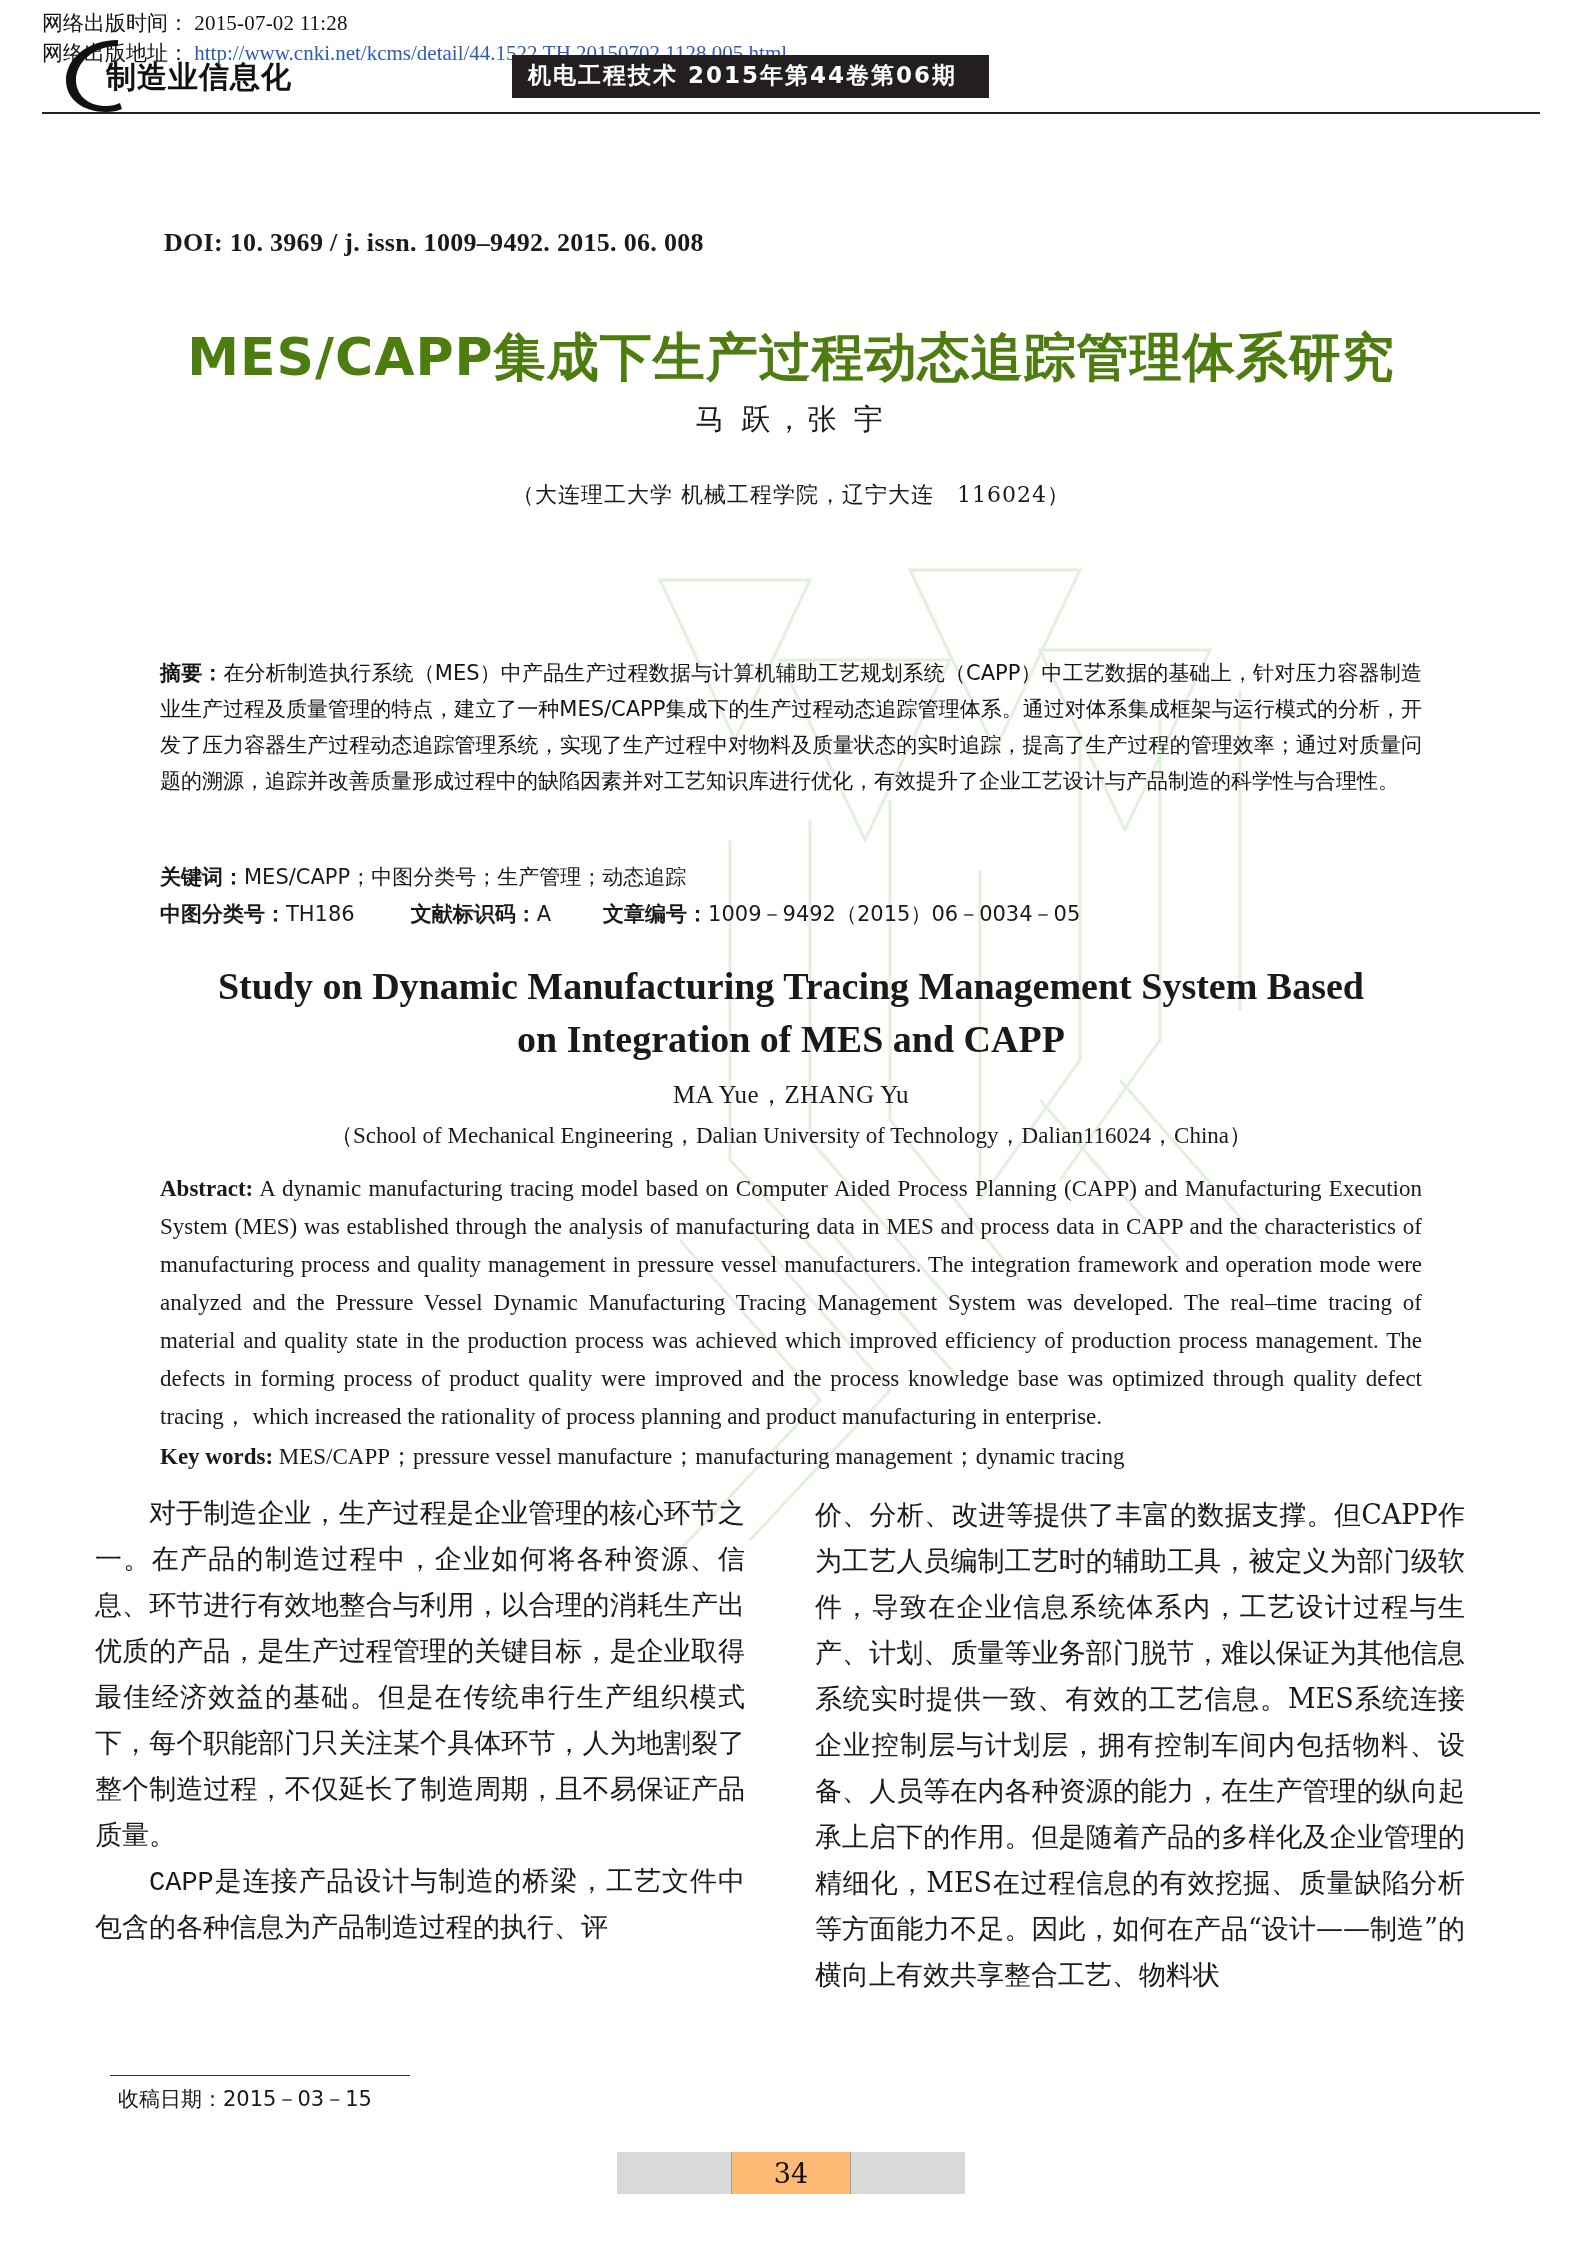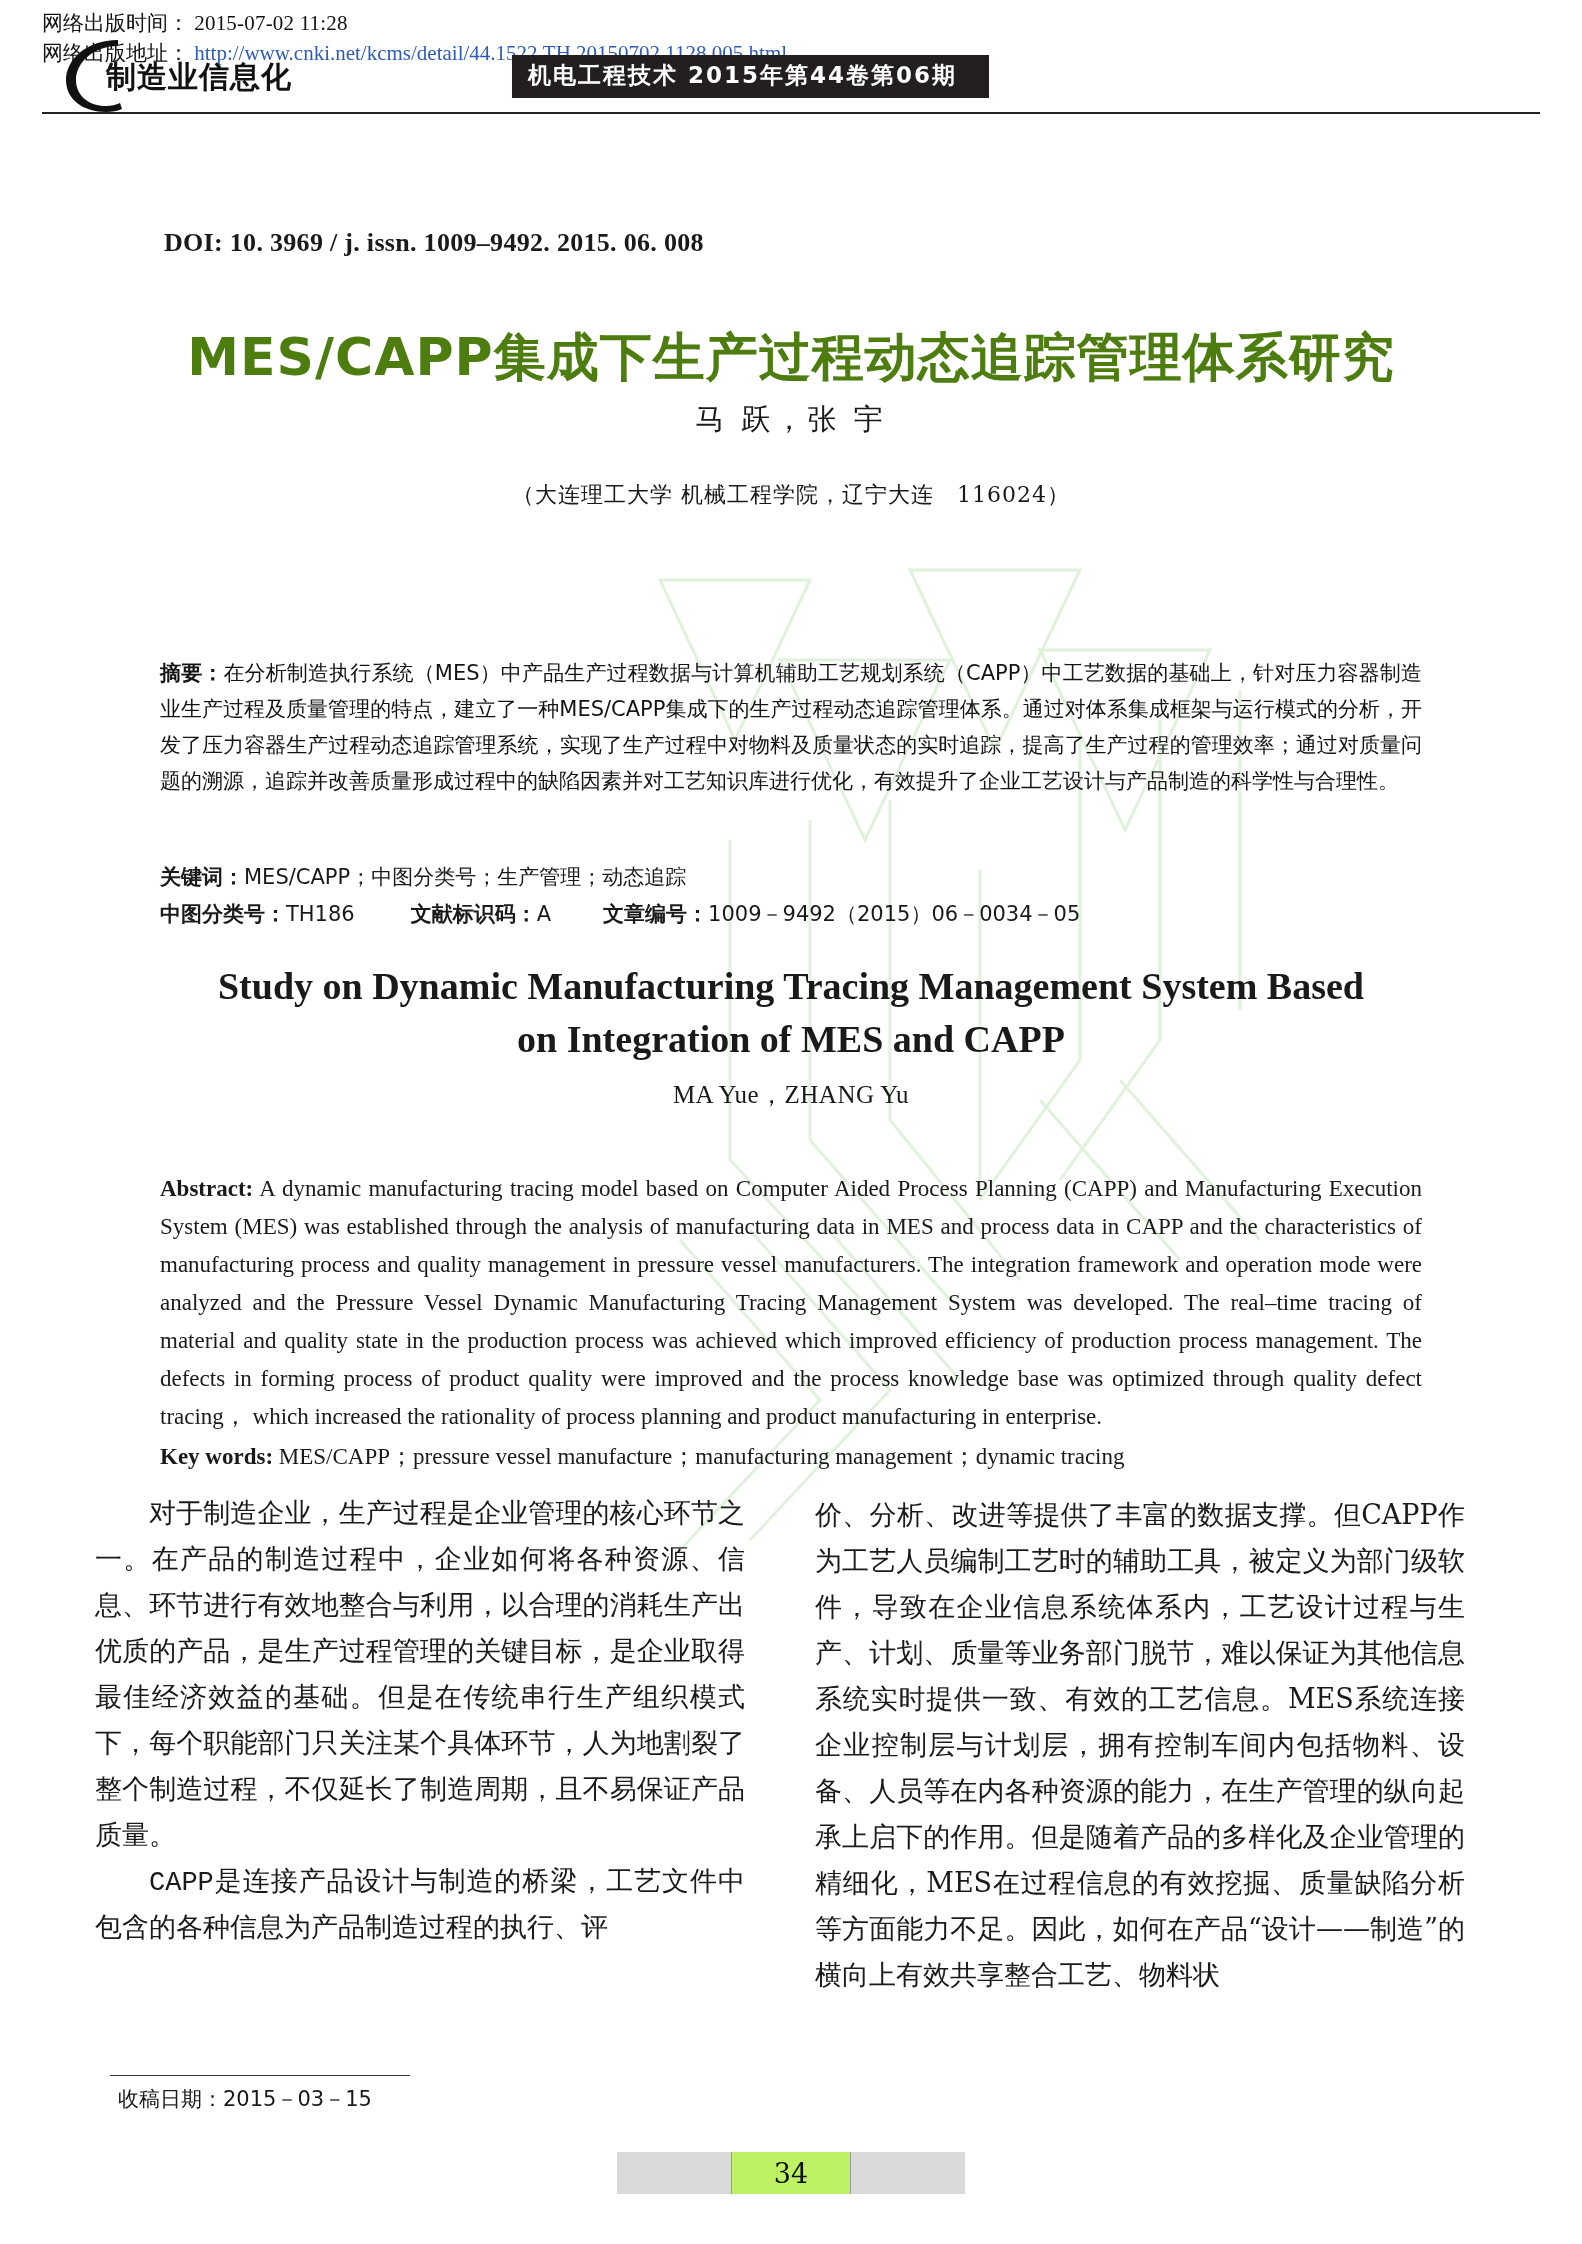--- a/index.html
+++ b/index.html
@@ -222,21 +222,21 @@
     font-size:21px;
   }
   .pagenum-wrap {
     position:absolute; left:617px; top:2152px;
     width:348px; height:42px;
     display:flex;
   }
   .pn-seg { background:#d9d9d9; flex:1; }
   .pn-mid {
     width:118px;
-    background:#bef264;
+    background:#fdba74;
     border-left:1px solid #9b9b9b;
     border-right:1px solid #9b9b9b;
     display:flex; align-items:center; justify-content:center;
     font-family:"DejaVu Serif", serif;
     font-size:27px;
     color:#111;
   }
 </style>
 </head>
 <body>
@@ -304,20 +304,21 @@
   <div class="class-line">
     <span class="seg"><span class="lead">中图分类号：</span><span>TH186</span></span><span class="gap1"></span><span class="seg"><span class="lead">文献标识码：</span><span>A</span></span><span class="gap2"></span><span class="seg"><span class="lead">文章编号：</span><span>1009－9492（2015）06－0034－05</span></span>
   </div>
 
   <div class="en-title">
     <div>Study on Dynamic Manufacturing Tracing Management System Based</div>
     <div>on Integration of MES and CAPP</div>
   </div>
 
   <div class="en-authors">MA Yue，ZHANG Yu</div>
+  <div class="en-affil">（School of Mechanical Engineering，Dalian University of Technology，Dalian116024，China）</div>
 
   <div class="en-abs">
     <span class="lead">Abstract:</span><span> A dynamic manufacturing tracing model based on Computer Aided Process Planning (CAPP) and Manufacturing Execution System (MES) was established through the analysis of manufacturing data in MES and process data in CAPP and the characteristics of manufacturing process and quality management in pressure vessel manufacturers. The integration framework and operation mode were analyzed and the Pressure Vessel Dynamic Manufacturing Tracing Management System was developed. The real–time tracing of material and quality state in the production process was achieved which improved efficiency of production process management. The defects in forming process of product quality were improved and the process knowledge base was optimized through quality defect tracing， which increased the rationality of process planning and product manufacturing in enterprise.</span>
   </div>
 
   <div class="en-kw">
     <span class="lead">Key words:</span><span> MES/CAPP；pressure vessel manufacture；manufacturing management；dynamic tracing</span>
   </div>
 
   <div class="cols">

